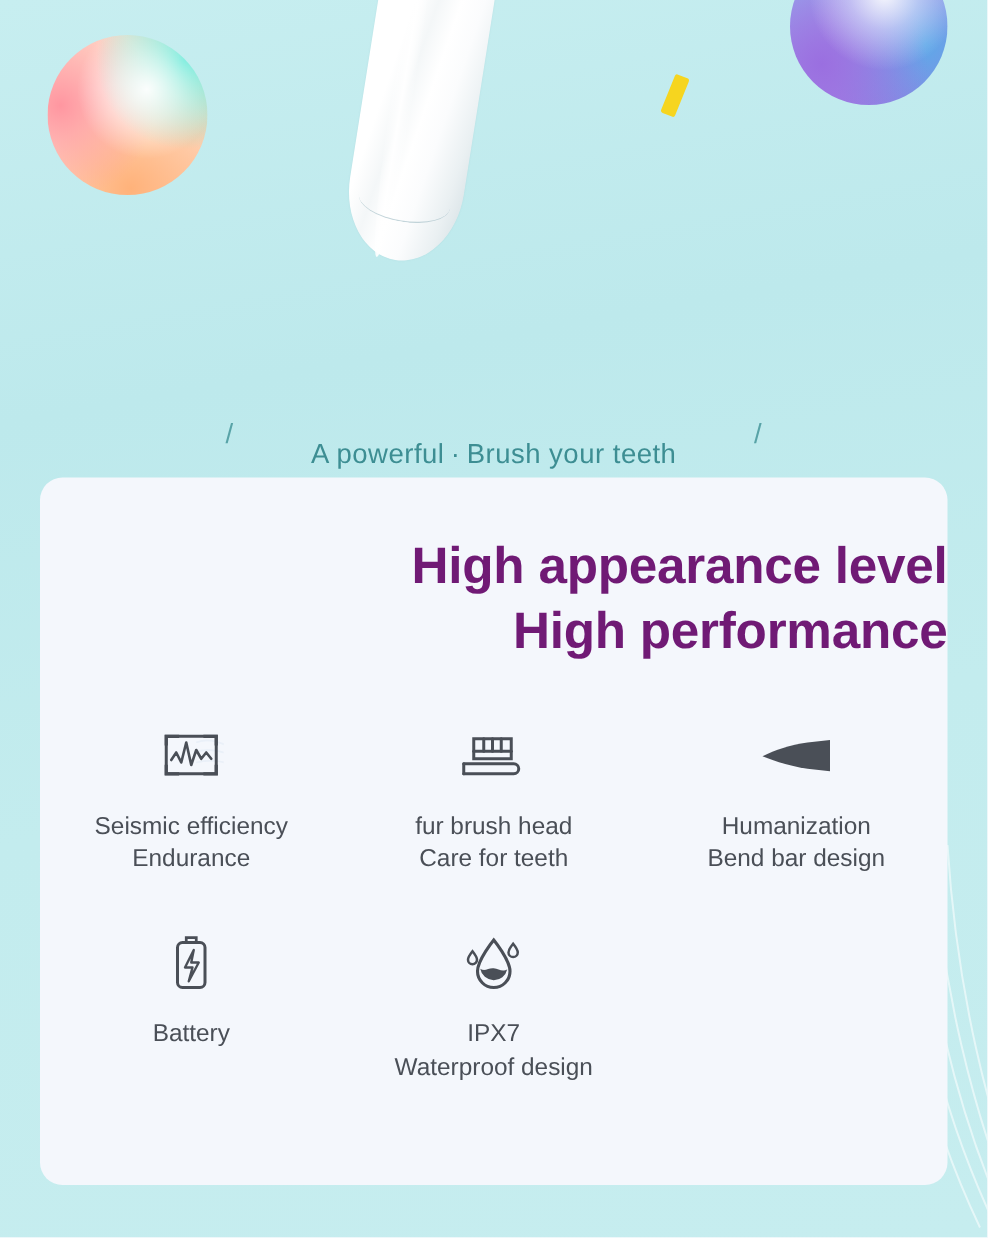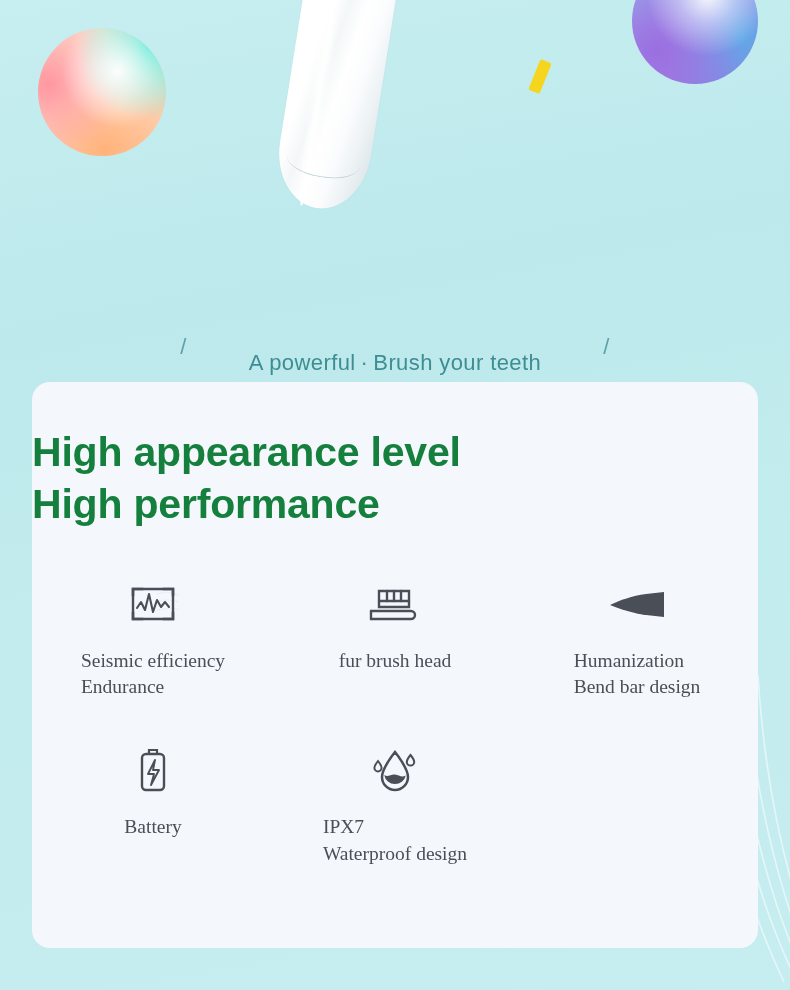--- a/index.html
+++ b/index.html
@@ -93,22 +93,22 @@
   
   .card {
     position: absolute; left: 32px; top: 382px;
     width: 726px; height: 566px;
     background: #f4f7fc;
     border-radius: 18px;
   }
 
   .headline {
     margin-top: 44px;
-    text-align: left;
-    color: #15803d;
+    text-align: right;
+    color: #701a75;
     font-weight: bold;
     font-size: 41px;
     line-height: 1.27;
     letter-spacing: -0.2px;
   }
 
   .features {
     margin-top: 44px;
     display: grid;
     grid-template-columns: repeat(3, 1fr);
@@ -116,25 +116,25 @@
   }
   .feature {
     display: flex; flex-direction: column; align-items: center;
   }
   .feature .icon-box {
     height: 62px;
     display: flex; align-items: center; justify-content: center;
   }
   .feature .label {
     margin-top: 12px;
+    text-align: center;
     color: #4a4f57;
     font-size: 19.5px;
     line-height: 1.34;
     white-space: nowrap;
-    font-family: Liberation Serif, serif;
   }
   .feature .label .l2 { display: block; }
 </style>
 </head>
 <body>
 
 <div class="page">
 
   <div class="hero">
     <div class="sphere-pastel"></div>
@@ -209,20 +209,21 @@
               <path d="M22 8 v10"></path>
               <path d="M29 8 v10"></path>
               <path d="M36 8 v10"></path>
               <path d="M6 28 h40 a4 4 0 0 1 0 8 h-40"></path>
               <path d="M6 28 v8"></path>
             </g>
           </svg>
         </div>
         <div class="label">
           <span>fur brush head</span>
+          <span class="l2">Care for teeth</span>
         </div>
       </div>
 
       <div class="feature">
         <div class="icon-box">
           <svg width="62" height="36" viewBox="0 0 62 36" fill="none">
             <path d="M4 18 C 14 13, 26 9, 40 7 L58 5 L58 30 L40 28 C 26 26, 14 22, 4 18 Z" fill="#4a4f57"></path>
           </svg>
         </div>
         <div class="label">

